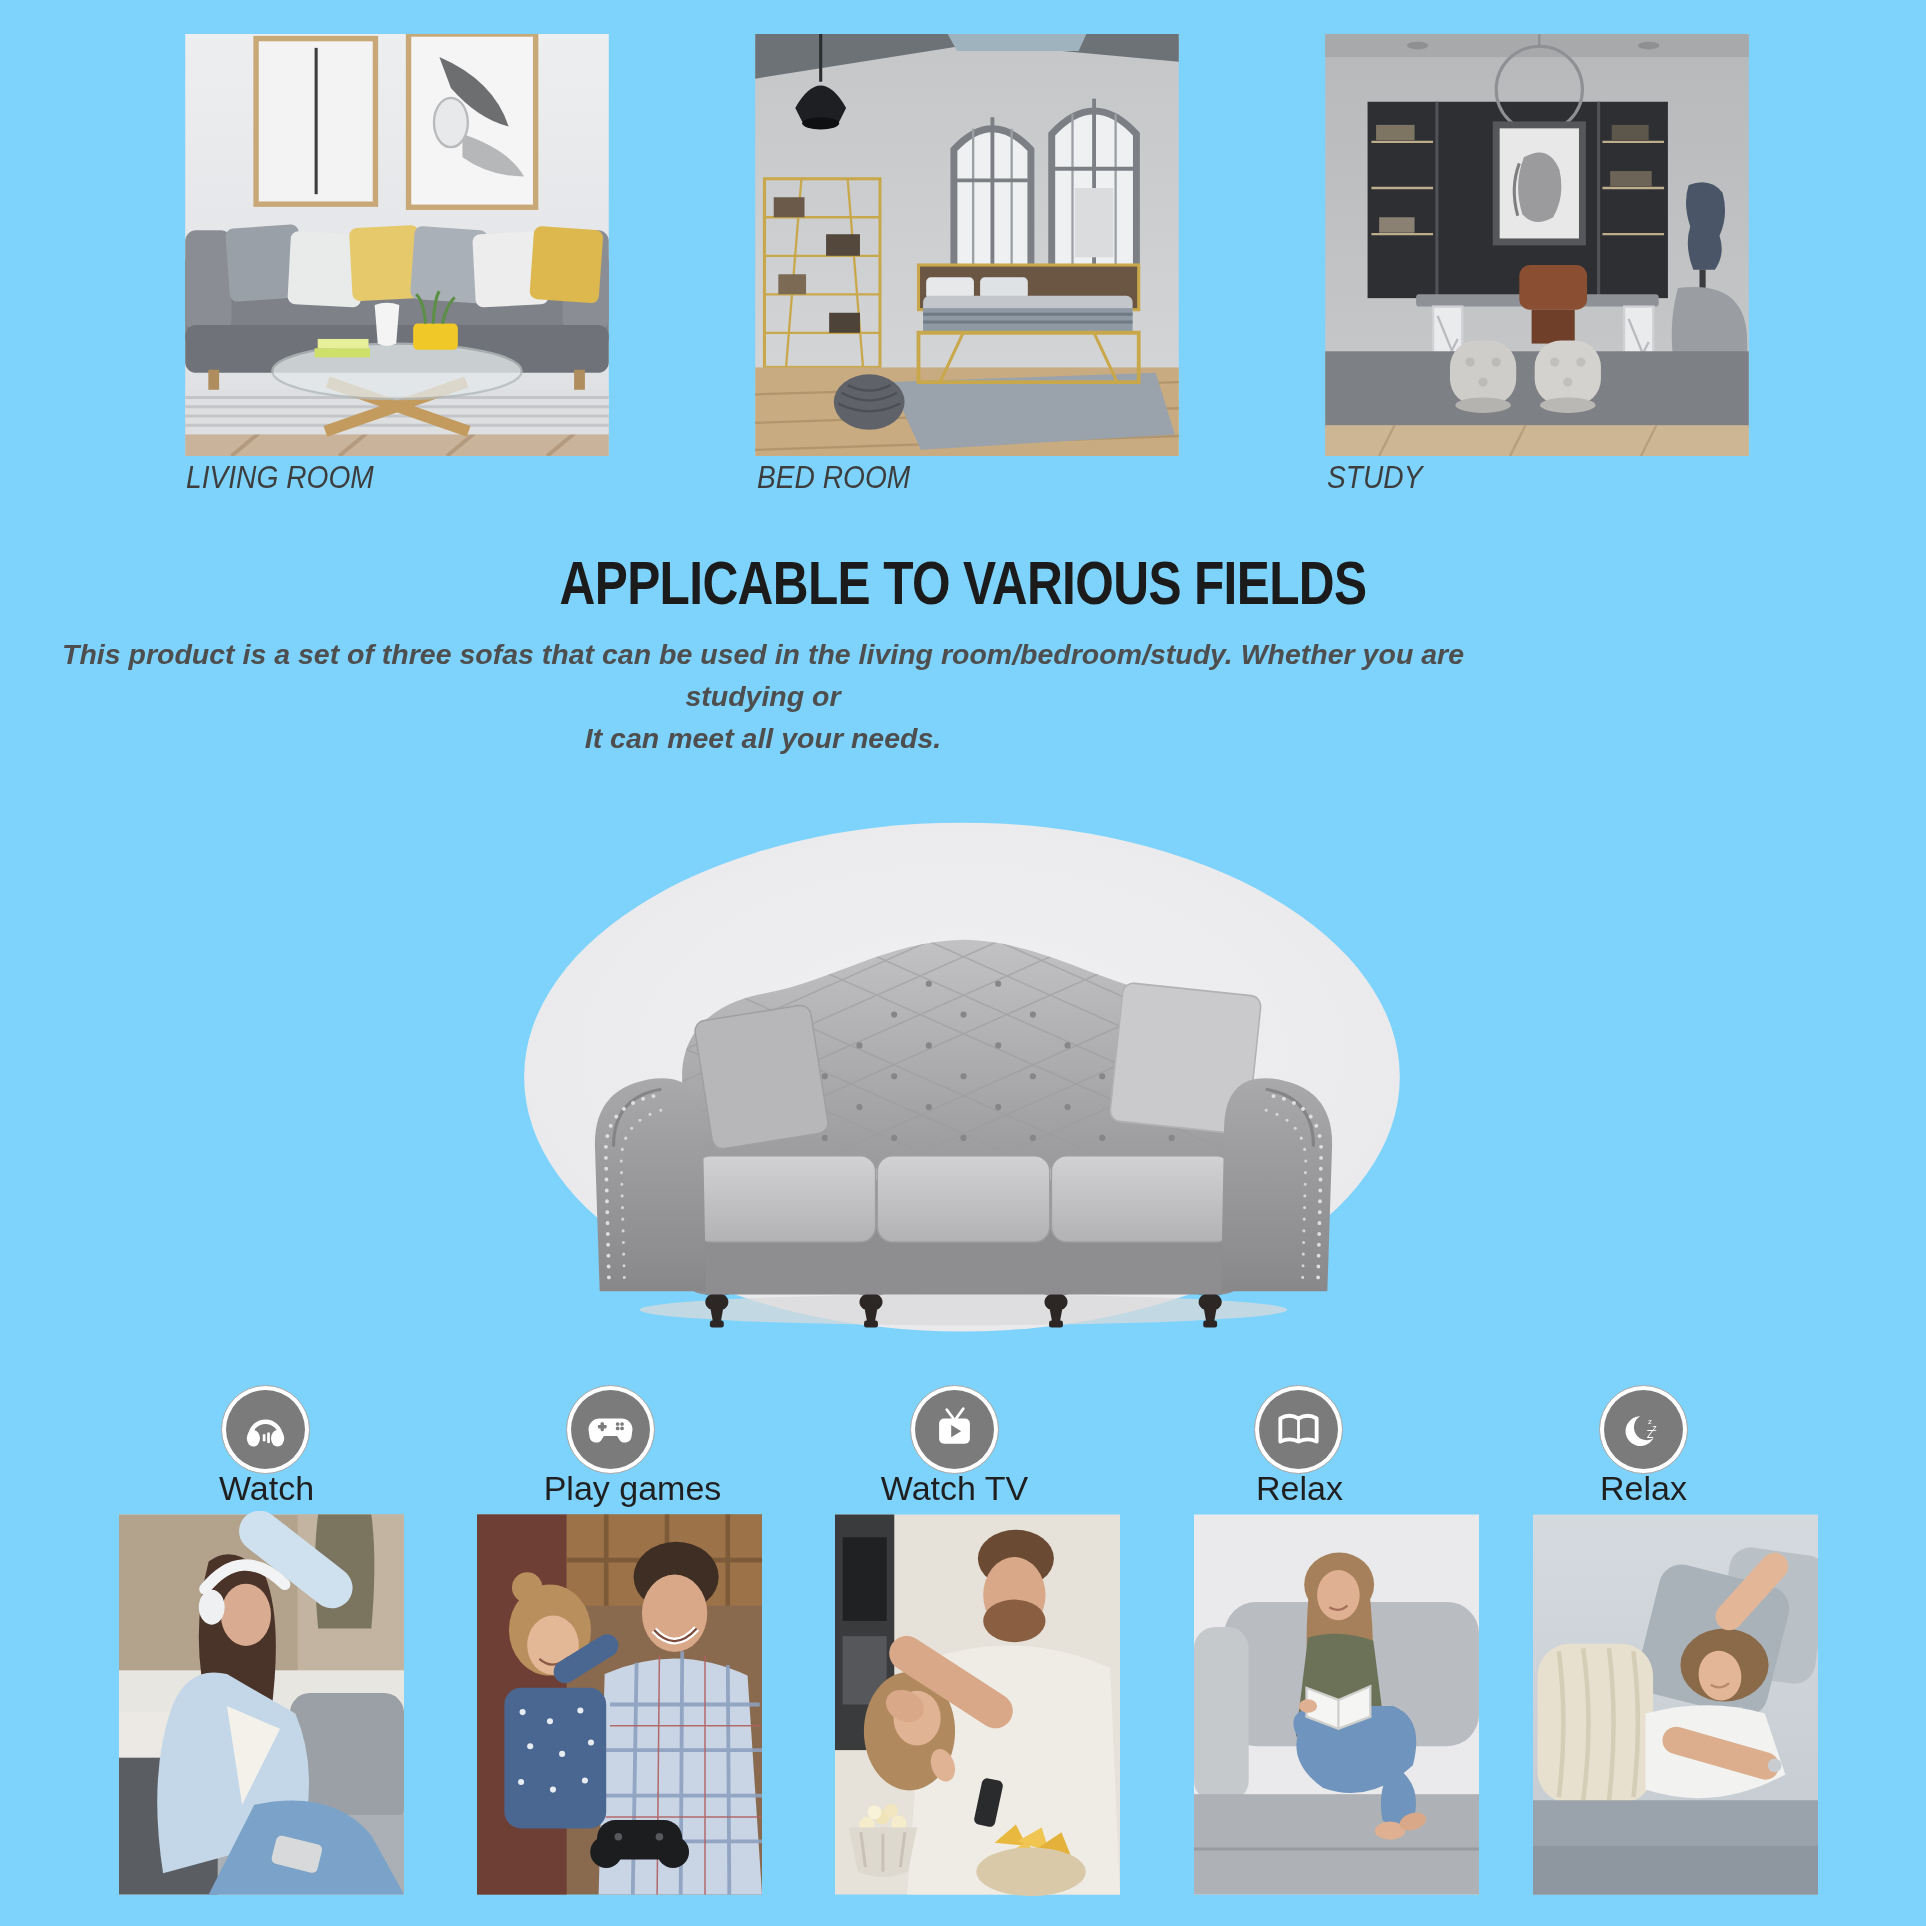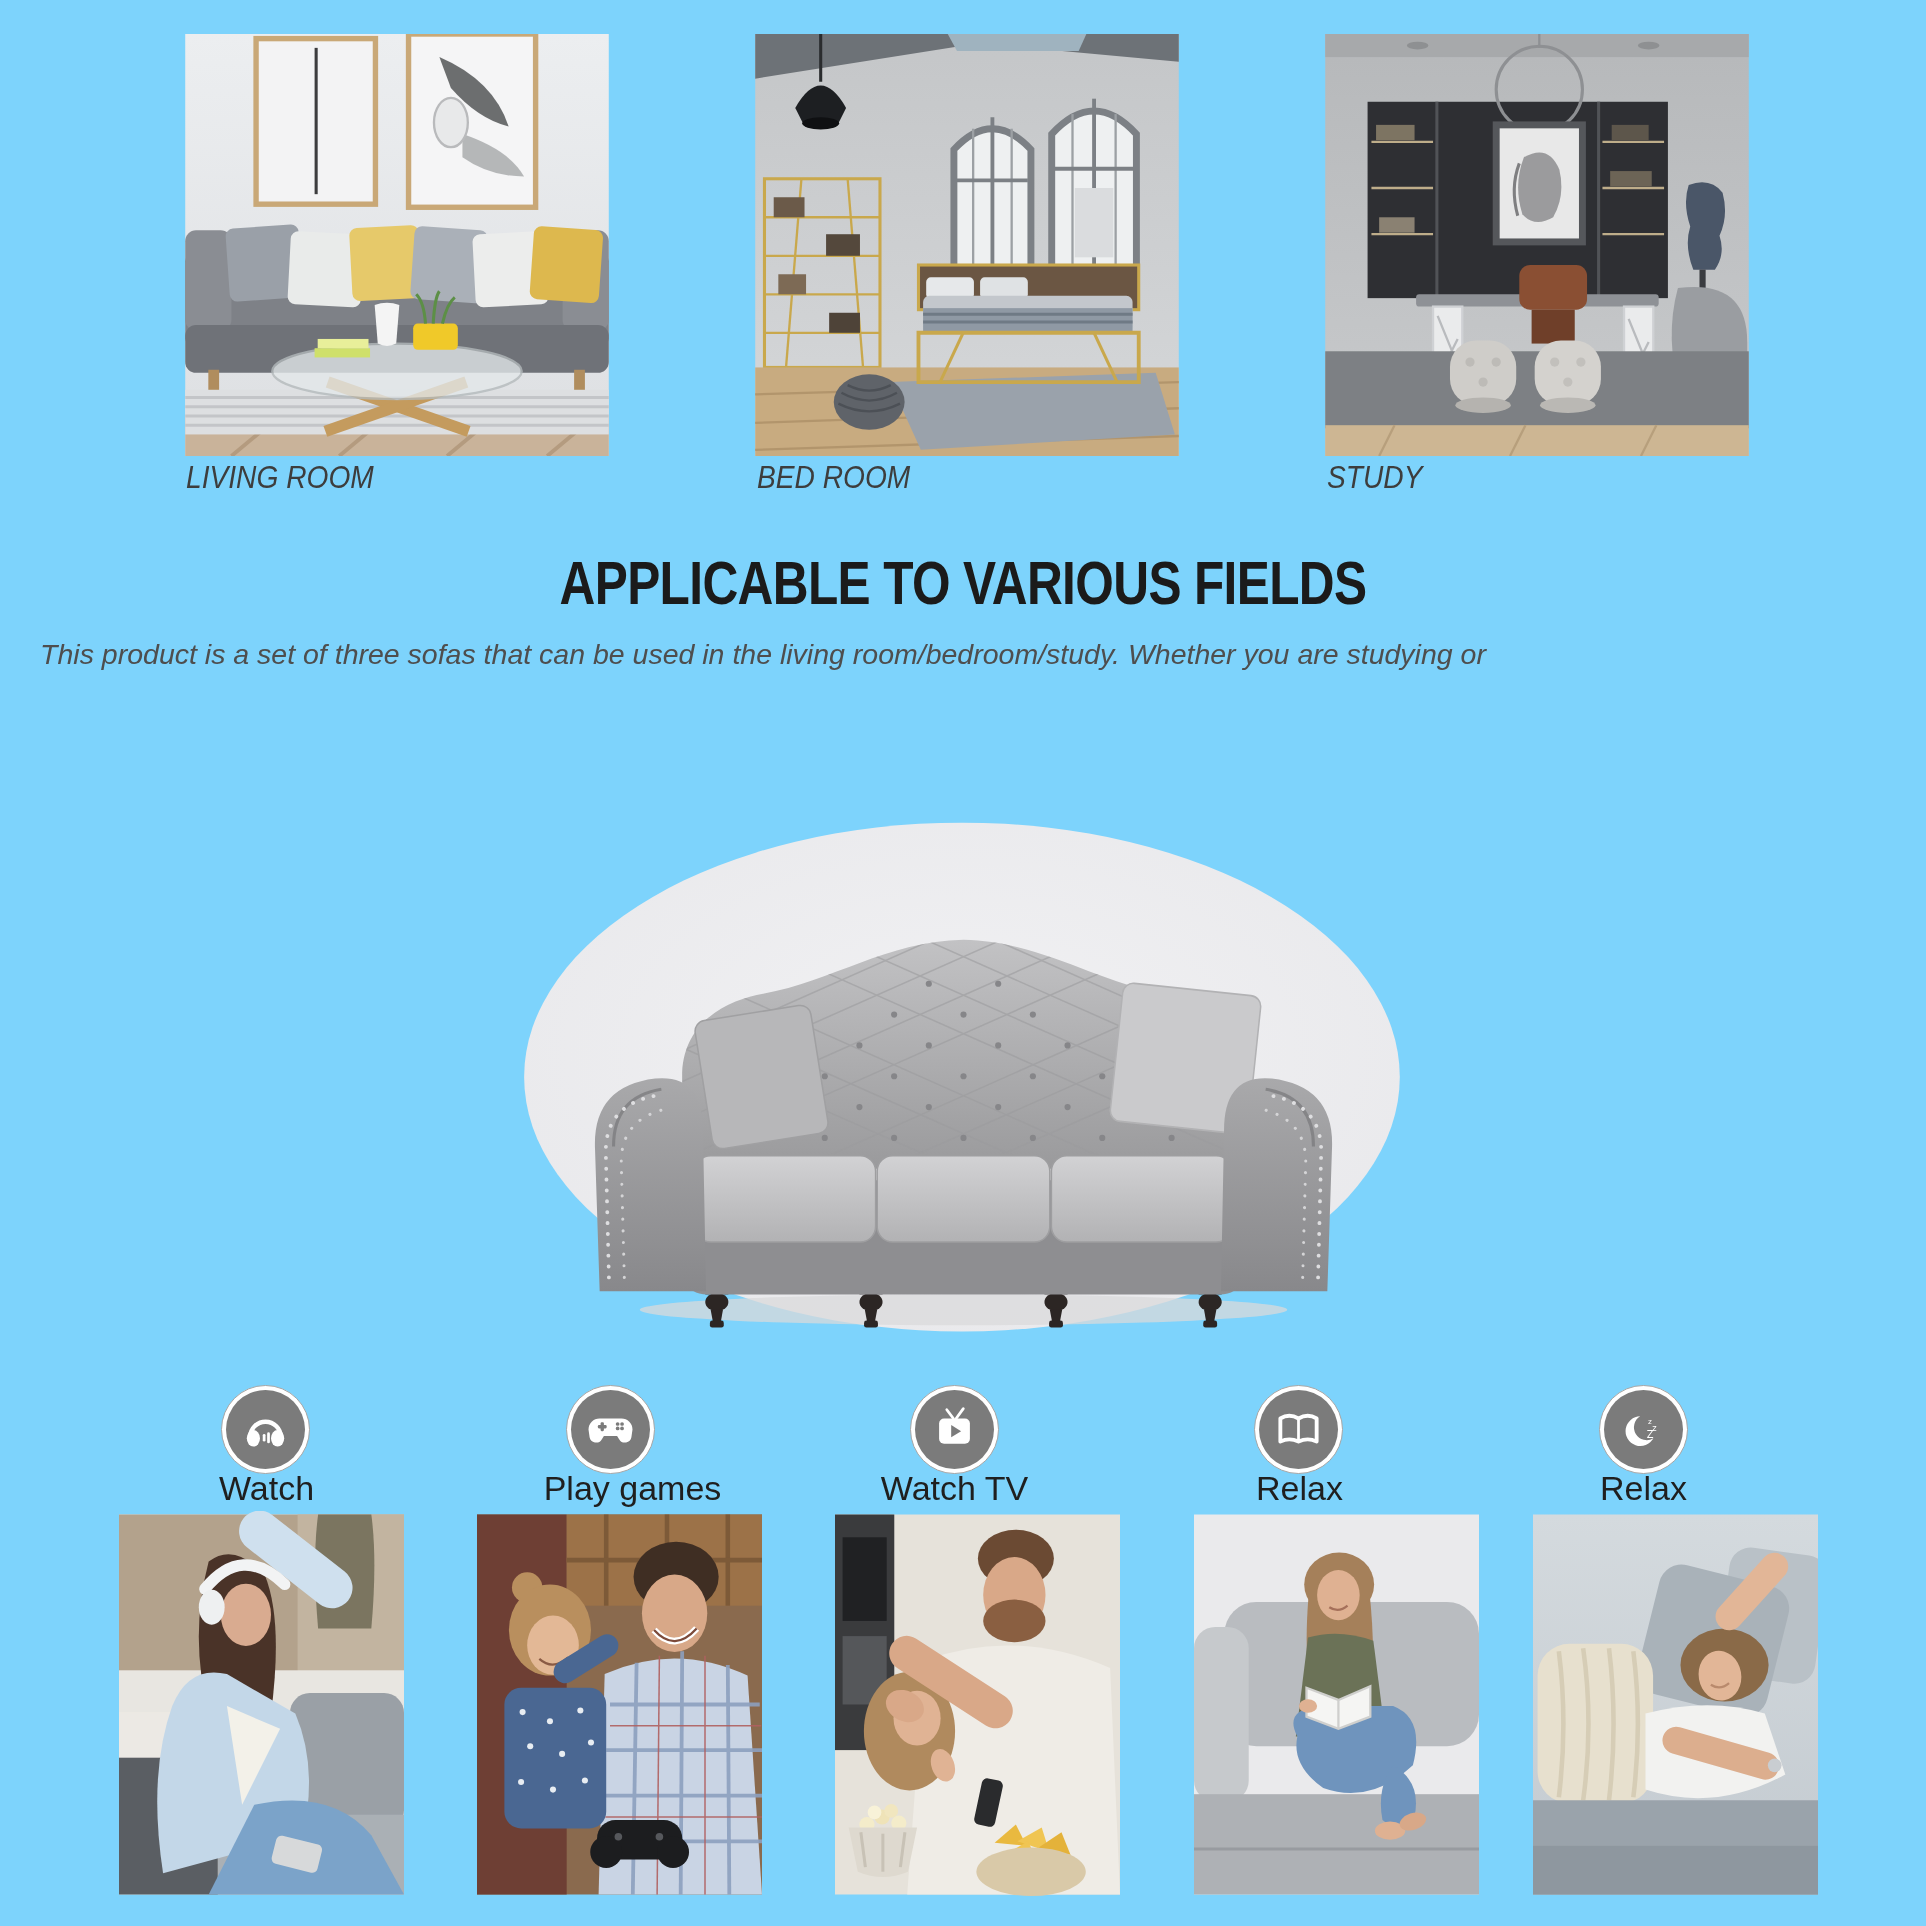--- a/index.html
+++ b/index.html
@@ -11,21 +11,21 @@
   .room-card{position:absolute;top:34px;width:424px;height:422px;overflow:hidden;}
   .room-card svg{width:100%;height:100%;}
   .room-label{position:absolute;top:459px;font-style:italic;font-size:32px;color:#3d3d3d;
               transform:scaleX(.88);transform-origin:left center;white-space:nowrap;}
 
   
   .heading{position:absolute;top:547px;left:0;width:1926px;text-align:center;
            font-weight:bold;font-size:62px;color:#1b1b1b;letter-spacing:-0.8px;
            transform:scaleX(.80);transform-origin:center;white-space:nowrap;}
   .intro{position:absolute;top:633px;left:0;width:1526px;text-align:center;
-         font-style:italic;font-size:28.5px;color:#4e4e4e;line-height:42px;}
+         font-style:italic;font-size:28.5px;color:#4e4e4e;line-height:42px;font-weight:bold;}
 
   
   .product-stage{position:absolute;left:501px;top:818px;width:925px;height:518px;}
 
   
   .scen-icon{position:absolute;top:1385px;width:89px;height:89px;box-sizing:border-box;
              border:1.5px solid #a6a6a6;border-radius:50%;display:flex;align-items:center;justify-content:center;background:#ffffff;}
   .scen-icon .disc{width:79px;height:79px;border-radius:50%;background:#7b7b7b;
                    display:flex;align-items:center;justify-content:center;}
   .scen-icon svg{width:55px;height:55px;}
@@ -250,20 +250,21 @@
     </svg>
   </div>
 
   <div class="room-label" style="left:186px">LIVING ROOM</div>
   <div class="room-label" style="left:757px">BED ROOM</div>
   <div class="room-label" style="left:1327px">STUDY</div>
 
   <div class="heading">APPLICABLE TO VARIOUS FIELDS</div>
   <div class="intro">
     <div>This product is a set of three sofas that can be used in the living room/bedroom/study. Whether you are studying or</div>
+    <div>It can meet all your needs.</div>
   </div>
 
   <div class="product-stage">
     <svg viewBox="0 0 1200 672">
       <defs>
         <radialGradient id="stage" cx="0.5" cy="0.45" r="0.75">
           <stop offset="0" stop-color="#f1f1f3"></stop>
             <stop offset="1" stop-color="#e7e7ea"></stop>
         </radialGradient>
         <linearGradient id="backG" x1="0" y1="0" x2="0" y2="1">

